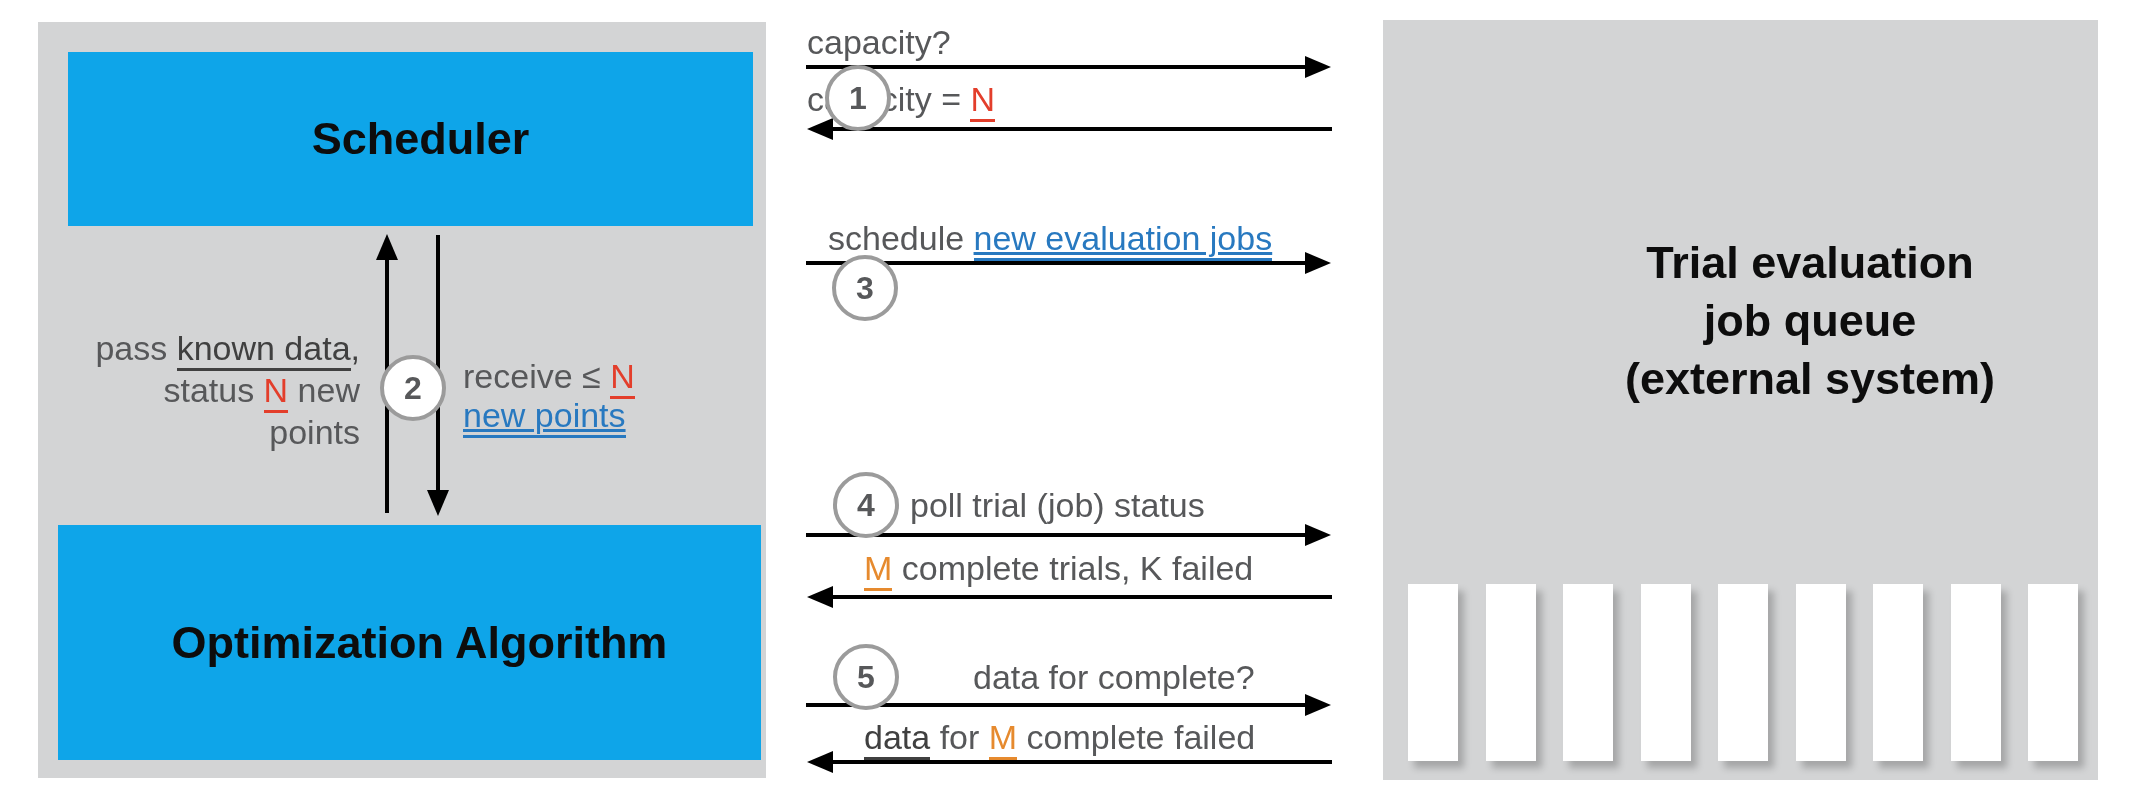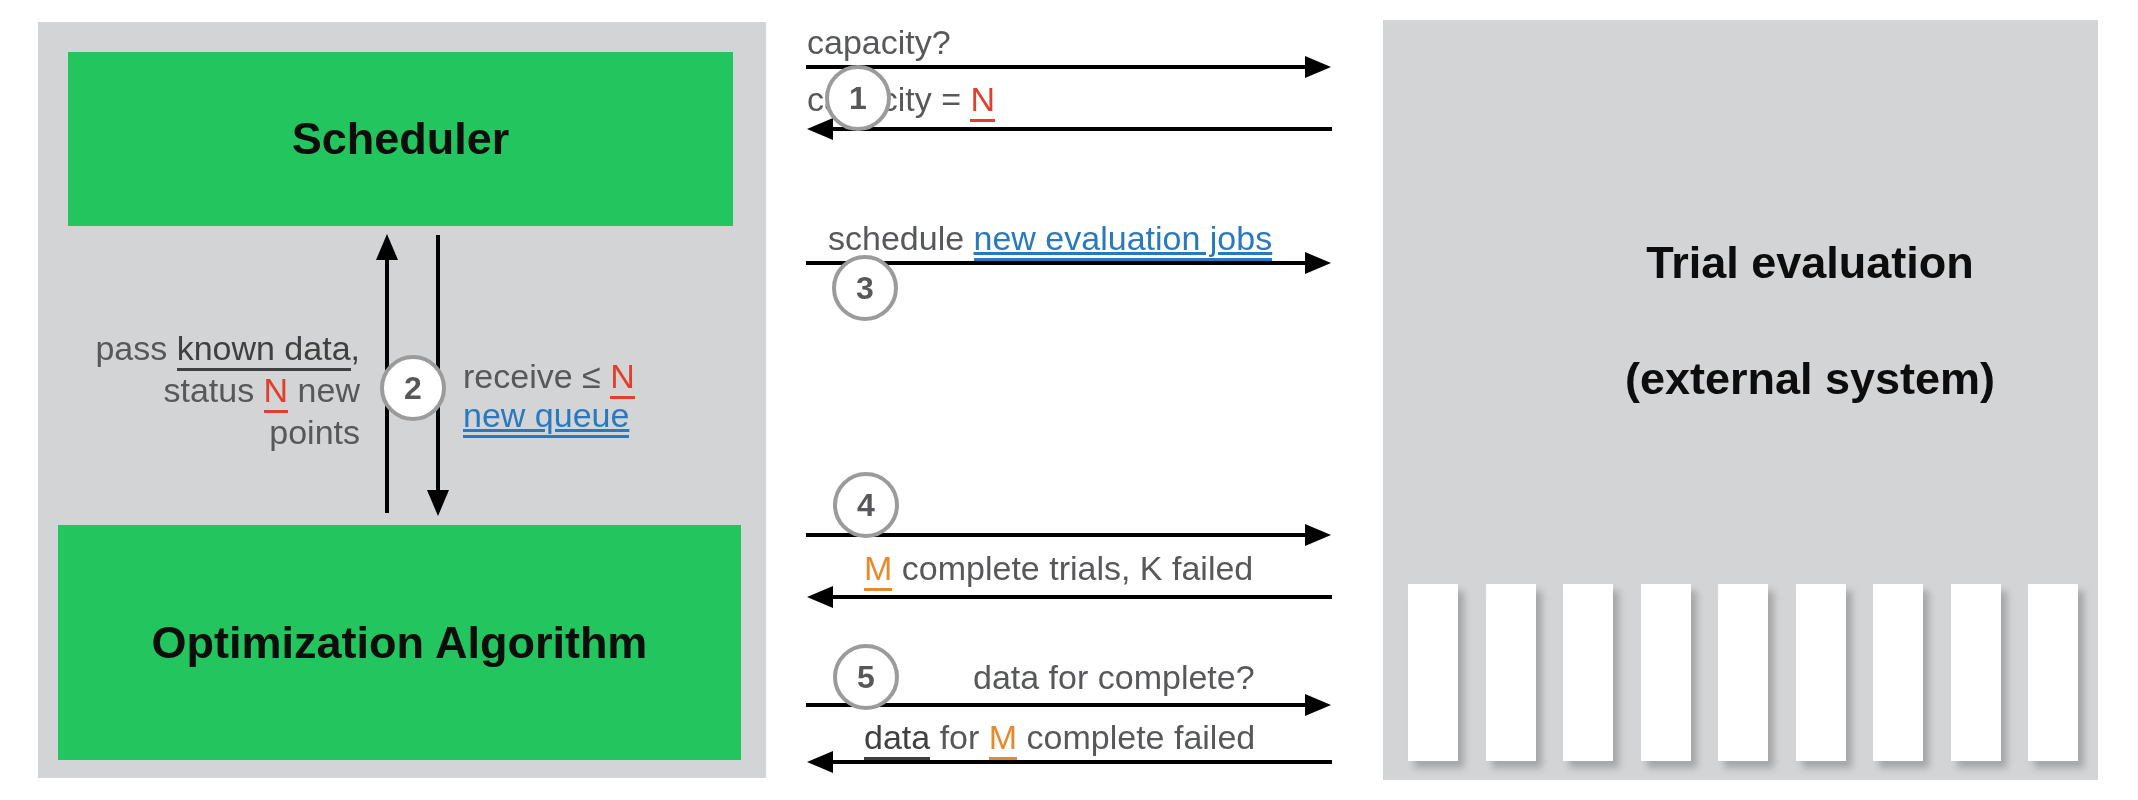--- a/index.html
+++ b/index.html
@@ -13,30 +13,31 @@
   }
   .panel {
     position: absolute;
     background: #d3d4d5;
   }
   .panel-left  { left: 38px;  top: 22px; width: 728px; height: 756px; }
   .panel-right { left: 1383px; top: 20px; width: 715px; height: 760px; }
 
   .whitebox {
     position: absolute;
-    background: #22c55e;
+    background: #0ea5e9;
     display: flex;
     align-items: center;
     justify-content: center;
     text-align: center;
     color: #0d0d0d;
     font-weight: 700;
     font-size: 45px;
     line-height: 58px;
     z-index: 1;
+    padding-left: 20px;
   }
   .box-scheduler    { left: 68px; top: 52px;  width: 665px; height: 174px; }
   .box-optimization { left: 58px; top: 525px; width: 683px; height: 235px; }
 
   .queue-title {
     position: absolute;
     left: 1383px; top: 234px; width: 854px;
     text-align: center;
     color: #0d0d0d;
     font-weight: 700;
@@ -159,35 +160,36 @@
   <div class="varrow down"></div>
 
   <div class="lbl lbl-pass">
     <span>pass </span><span class="green u">known data</span><span class="green">,</span><br>
     <span>status </span><span class="red u">N</span><span> new</span><br>
     <span>points</span>
   </div>
 
   <div class="lbl lbl-receive">
     <span>receive ≤ </span><span class="red u">N</span><br>
-    <span class="blue u">new queue</span>
+    <span class="blue u">new points</span>
   </div>
 
   <div class="lbl lbl-center" style="top:22px;">capacity?</div>
   <div class="harrow right" style="top:65px;"></div>
   <div class="lbl lbl-center" style="top:79px;">
     <span>capacity = </span><span class="red u">N</span>
   </div>
   <div class="harrow left" style="top:127px;"></div>
 
   <div class="lbl" style="left:828px; top:218px;">
     <span>schedule </span><span class="blue u">new evaluation jobs</span>
   </div>
   <div class="harrow right" style="top:261px;"></div>
 
+  <div class="lbl" style="left:910px; top:485px;">poll trial (job) status</div>
   <div class="harrow right" style="top:533px;"></div>
   <div class="lbl" style="left:864px; top:548px;">
     <span class="orange u">M</span><span> complete trials, K failed</span>
   </div>
   <div class="harrow left" style="top:595px;"></div>
 
   <div class="lbl" style="left:973px; top:657px;">data for complete?</div>
   <div class="harrow right" style="top:703px;"></div>
   <div class="lbl" style="left:864px; top:717px;">
     <span class="green u">data</span><span> for </span><span class="orange u">M</span><span> complete failed</span>
@@ -205,21 +207,21 @@
     </div>
   <div class="stepcircle c4">
       <span>4</span>
     </div>
   <div class="stepcircle c5">
       <span>5</span>
     </div>
 
   <div class="queue-title">
     <span>Trial evaluation</span><br>
-    <br>
+    <span>job queue</span><br>
     <span>(external system)</span>
   </div>
 
   <div class="queue-slots">
       <div class="queue-slot"></div>
       <div class="queue-slot"></div>
       <div class="queue-slot"></div>
       <div class="queue-slot"></div>
       <div class="queue-slot"></div>
       <div class="queue-slot"></div>

